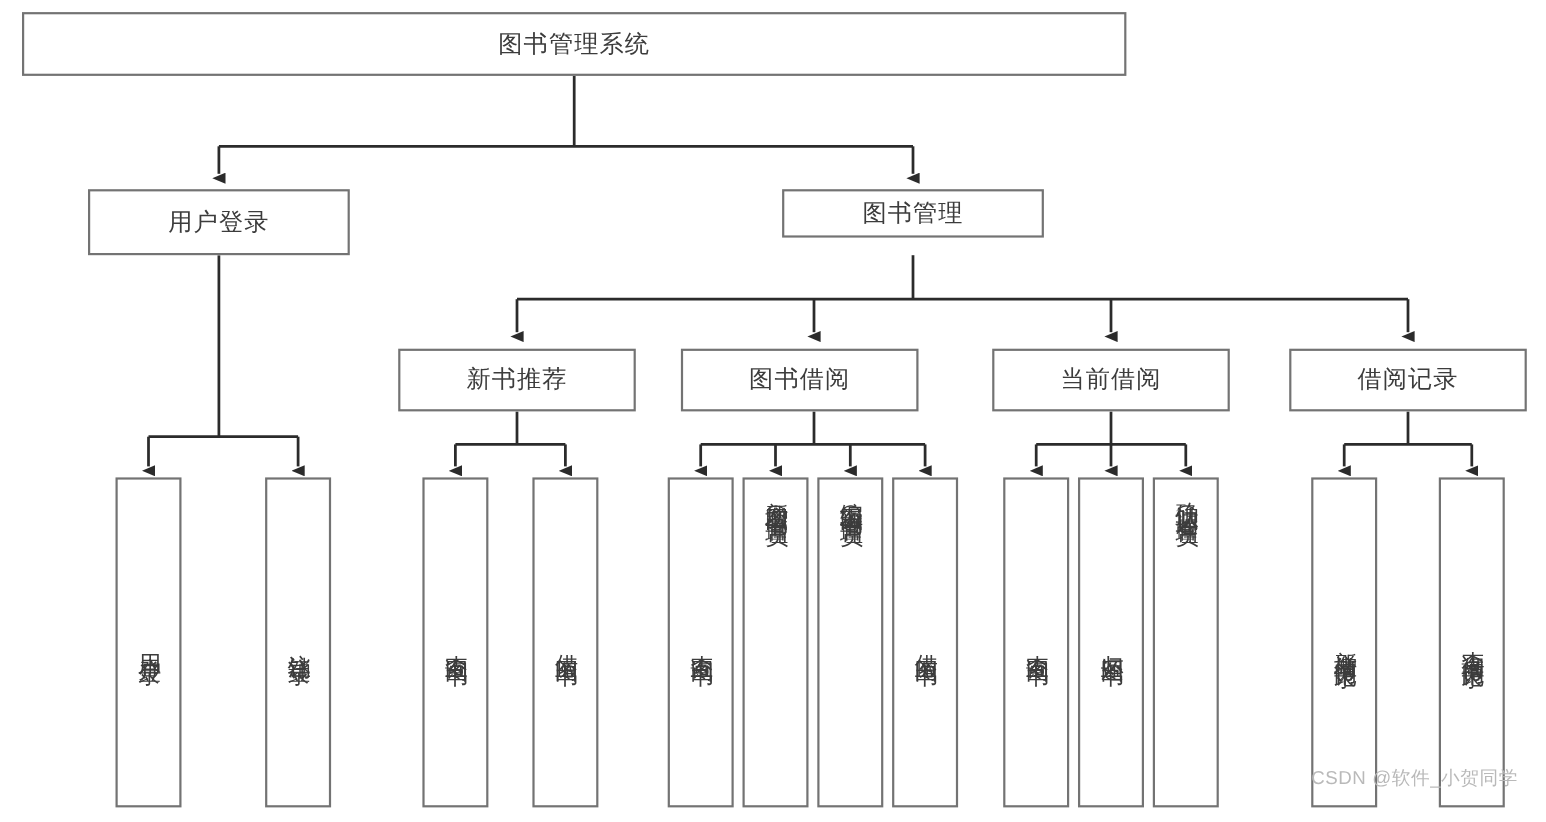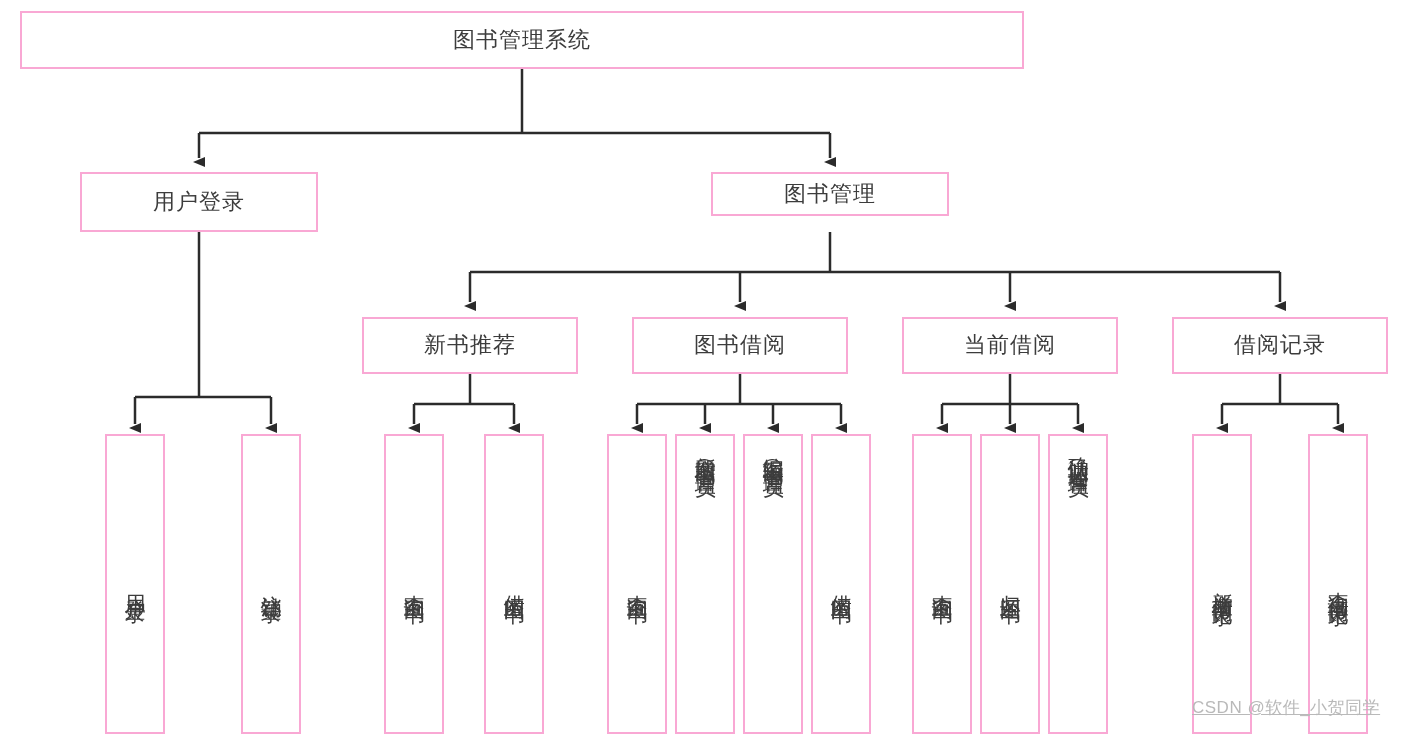--- a/index.html
+++ b/index.html
@@ -22,21 +22,21 @@
     left: 0;
     top: 0;
     width: 1405px;
     height: 747px;
     pointer-events: none;
   }
   .node {
     position: absolute;
     box-sizing: border-box;
     background: #ffffff;
-    border: 2px solid #f9a8d4;
+    border: 2px solid #737373;
     display: flex;
     align-items: center;
     justify-content: center;
     color: #3c3c3c;
   }
   .node.horizontal {
     font-size: 22px;
     letter-spacing: 1px;
     line-height: 1.2;
   }
@@ -125,21 +125,21 @@
   <div class="node horizontal" style="left:80px; top:172px; width:238px; height:60px;">
     <span class="node-label">用户登录</span>
   </div>
   <div class="node horizontal" style="left:711px; top:172px; width:238px; height:44px;">
     <span class="node-label">图书管理</span>
   </div>
 
   <div class="node horizontal" style="left:362px; top:317px; width:216px; height:57px;">
     <span class="node-label">新书推荐</span>
   </div>
-  <div class="node horizontal" style="left:632px; top:317px; width:216px; height:57px;">
+  <div class="node horizontal" style="left:619px; top:317px; width:216px; height:57px;">
     <span class="node-label">图书借阅</span>
   </div>
   <div class="node horizontal" style="left:1172px; top:317px; width:216px; height:57px;">
     <span class="node-label">借阅记录</span>
   </div>
   <div class="node horizontal" style="left:902px; top:317px; width:216px; height:57px;">
     <span class="node-label">当前借阅</span>
   </div>
 
   <div class="node vertical" style="left:105px; top:434px; width:60px; height:300px;">
@@ -179,15 +179,15 @@
     <span class="node-label">确认归还（管理员）</span>
   </div>
 
   <div class="node vertical" style="left:1192px; top:434px; width:60px; height:300px;">
     <span class="node-label">新增借阅记录</span>
   </div>
   <div class="node vertical" style="left:1308px; top:434px; width:60px; height:300px;">
     <span class="node-label">查询借阅记录</span>
   </div>
 
-  <div class="watermark" style="left:1192px; top:696px;text-decoration:underline;">CSDN @软件_小贺同学</div>
+  <div class="watermark" style="left:1192px; top:696px;">CSDN @软件_小贺同学</div>
 
 </div>
 
 </body></html>

